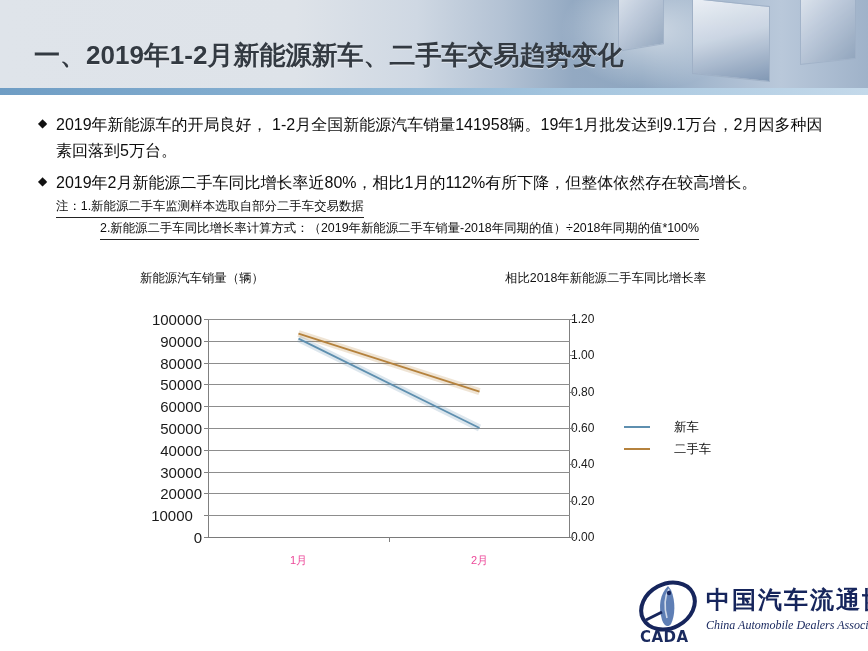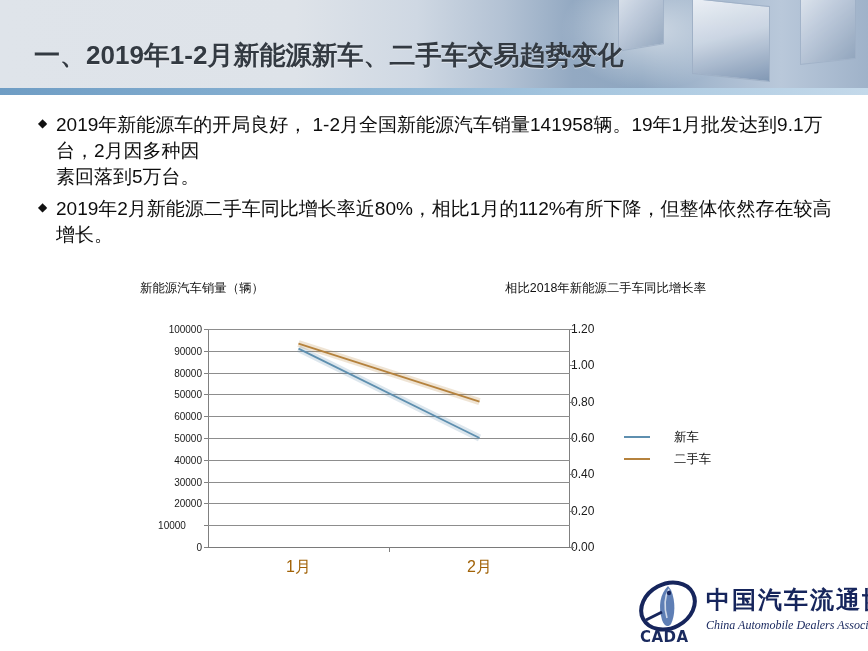--- a/index.html
+++ b/index.html
@@ -78,21 +78,21 @@
   }
   .bullet-mark {
     width: 18px;
     flex: 0 0 18px;
     font-size: 12px;
     line-height: 22px;
     color: #111;
     text-align: left;
   }
   .bullet-text {
-    font-size: 19px;
+    font-size: 16px;
     line-height: 26px;
     color: #0d0d0d;
     flex: 1;
   }
   .bullet-text .l2 { display: block; }
 
   
   .notes {
     position: absolute;
     left: 56px; top: 196px;
@@ -107,21 +107,21 @@
     padding-bottom: 0px;
     white-space: nowrap;
   }
   .note-wrap { display: block; }
   .note-wrap.second { padding-left: 0px; }
   .note-indent { display: inline-block; width: 44px; }
 
   
   .chart-area {
     position: absolute;
-    left: 0; top: 266px;
+    left: 0; top: 256px;
     width: 864px; height: 310px;
   }
   .axis-title-left {
     position: absolute;
     left: 140px; top: 14px;
     font-size: 12.4px;
     color: #111;
     white-space: nowrap;
   }
   .axis-title-right {
@@ -149,21 +149,21 @@
     height: 0;
     border-top: 1px solid #8d8d8d;
   }
   .gridline.base { border-top: 1px solid #7a7a7a; }
 
   .tick-left {
     position: absolute;
     right: 100%;
     margin-right: 6px;
     transform: translateY(-50%);
-    font-size: 10px;
+    font-size: 15px;
     color: #1a1a1a;
     white-space: nowrap;
     text-align: right;
     width: 60px;
   }
   .tick-mark-l {
     position: absolute;
     right: 100%;
     width: 4px;
     height: 0;
@@ -183,23 +183,23 @@
     position: absolute;
     left: 100%;
     width: 4px;
     height: 0;
     border-top: 1px solid #808080;
   }
   .xtick {
     position: absolute;
     top: 100%;
     transform: translateX(-50%);
-    margin-top: 10px;
-    font-size: 16px;
-    color: #a16207;
+    margin-top: 16px;
+    font-size: 11px;
+    color: #ec4899;
     white-space: nowrap;
   }
   .xtick-mark {
     position: absolute;
     top: 100%;
     width: 0; height: 5px;
     border-left: 1px solid #808080;
   }
   .series-svg {
     position: absolute;
@@ -287,20 +287,28 @@
       </div>
     </div>
     <div class="bullet-row">
       <div class="bullet-mark">◆</div>
       <div class="bullet-text">
         <span>2019年2月新能源二手车同比增长率近80%，相比1月的112%有所下降，但整体依然存在较高增长。</span>
       </div>
     </div>
   </div>
 
+  <div class="notes">
+    <span class="note-wrap">
+      <span class="note-line">注：1.新能源二手车监测样本选取自部分二手车交易数据</span>
+    </span>
+    <span class="note-wrap second">
+      <span class="note-indent"></span><span class="note-line">2.新能源二手车同比增长率计算方式：（2019年新能源二手车销量-2018年同期的值）÷2018年同期的值*100%</span>
+    </span>
+  </div>
 
   <div class="chart-area">
     <div class="axis-title-left">新能源汽车销量（辆）</div>
     <div class="axis-title-right">相比2018年新能源二手车同比增长率</div>
 
     <div class="plot-wrap">
       <div class="plot-box"></div>
       <div id="gridlayer">
           <div class="gridline base" style="top: 218px;"></div>
           <div class="gridline" style="top: 196.2px;"></div>

